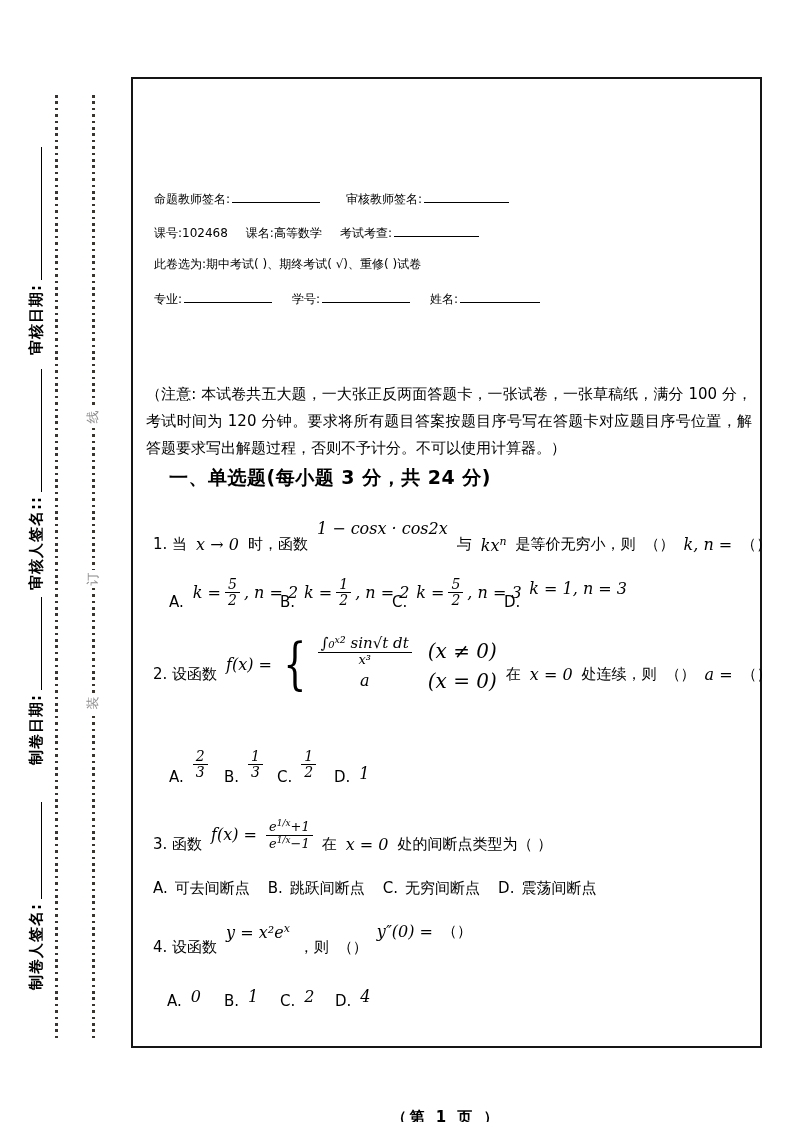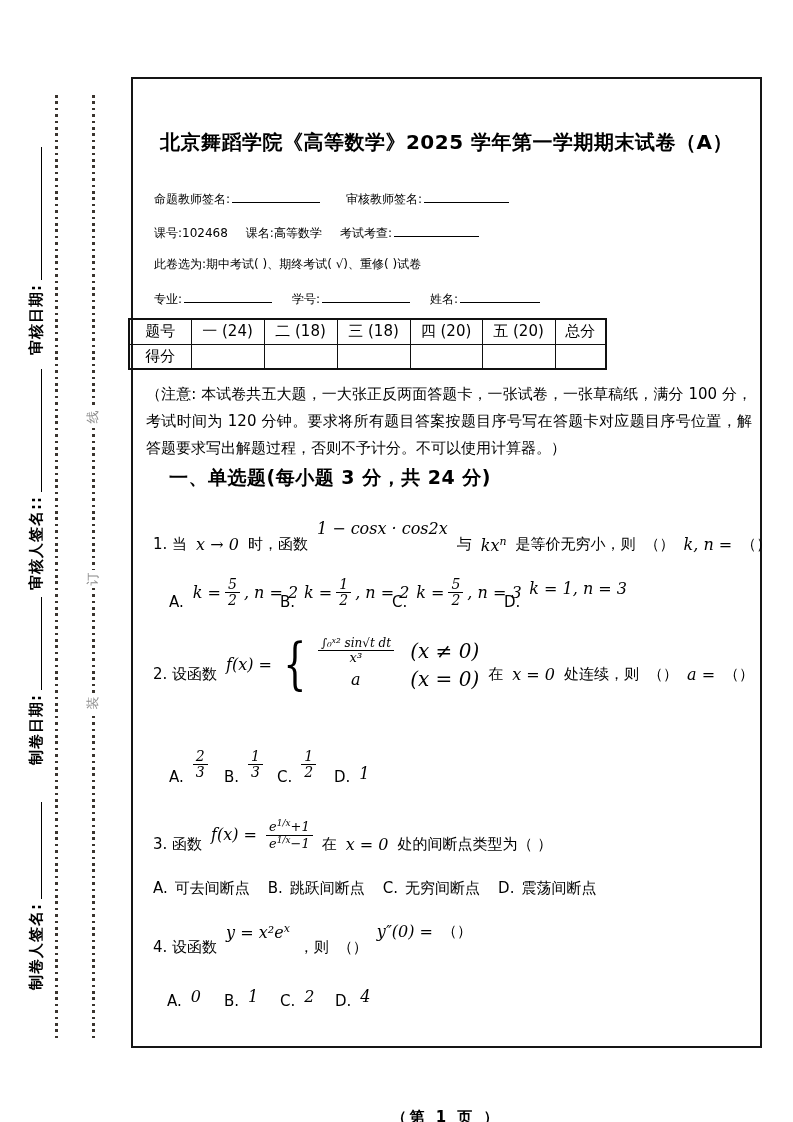--- a/index.html
+++ b/index.html
@@ -43,21 +43,21 @@
   .frac{display:inline-flex;flex-direction:column;align-items:center;line-height:1.1;font-family:"DejaVu Serif",serif;font-style:italic}
   .frac .fnum{border-bottom:1.3px solid #000;padding:0 3px;font-size:14px}
   .frac .fden{font-size:14px;padding:0 3px}
 
   
   .q2-row{align-items:flex-end}
   .pw{display:flex;align-items:center;gap:5px}
   .brace{font-family:"DejaVu Serif",serif;font-style:normal;font-size:56px;font-weight:300;line-height:64px;transform:scaleX(.65)}
   .pw-col{display:grid;grid-template-columns:auto auto;column-gap:16px;row-gap:2px;align-items:center;justify-items:center;font-size:14px}
   .pw-col .cond{justify-self:start;font-size:20px}
-  .pwfrac .fnum{font-size:12px}.pwfrac .fden{font-size:13px}
+  .pwfrac .fnum{font-size:15px}.pwfrac .fden{font-size:13px}
   .q3frac .fnum,.q3frac .fden{font-size:13px}
   .q3frac sup{font-size:9px}
 
   
   .opts{position:absolute;left:20px;right:0;height:48px}
   .opt{position:absolute;display:flex;gap:9px;align-items:flex-start}
   .okey{font-size:15px}
   .oformula{display:flex;align-items:center;gap:4px}
   .optline{display:flex;gap:7px}
 
@@ -94,60 +94,37 @@
   </div>
 
   <div class="dotted" style="left:55px"></div>
   <div class="dotted" style="left:92px"></div>
   <span class="bind-char" style="top:408px">线</span>
   <span class="bind-char" style="top:570px">订</span>
   <span class="bind-char" style="top:694px">装</span>
 
   <div class="content-box">
 
-    <div class="exam-title">北京舞蹈学院《高等数学》2025 学年第一学期期末试卷（A）</div>
 
     <div class="form-line" style="top:110px">
       <span>命题教师签名:</span><span class="blank" style="width:88px"></span><span class="gap24"></span><span>审核教师签名:</span><span class="blank" style="width:85px"></span>
     </div>
 
     <div class="form-line" style="top:144px">
       <span>课号:102468</span><span class="gap18"></span><span>课名:高等数学</span><span class="gap18"></span><span>考试考查:</span><span class="blank" style="width:85px"></span>
     </div>
 
     <div class="form-line" style="top:177px">
       <span>此卷选为:期中考试( )、期终考试( √)、重修( )试卷</span>
     </div>
 
     <div class="form-line" style="top:210px">
       <span>专业:</span><span class="blank" style="width:88px"></span><span class="gap18"></span><span>学号:</span><span class="blank" style="width:88px"></span><span class="gap18"></span><span>姓名:</span><span class="blank" style="width:80px"></span>
     </div>
 
-    <table class="score-table">
-      <tbody>
-          <tr>
-        <td style="width:62px">题号</td>
-        <td style="width:73px">一 (24)</td>
-        <td style="width:73px">二 (18)</td>
-        <td style="width:73px">三 (18)</td>
-        <td style="width:72px">四 (20)</td>
-        <td style="width:73px">五 (20)</td>
-        <td style="width:51px">总分</td>
-      </tr>
-      <tr>
-        <td>得分</td>
-        <td></td>
-        <td></td>
-        <td></td>
-        <td></td>
-        <td></td>
-        <td></td>
-      </tr>
-    </tbody>
-      </table>
 
     <div class="notice">（注意: 本试卷共五大题，一大张正反两面答题卡，一张试卷，一张草稿纸，满分 100 分，考试时间为 120 分钟。要求将所有题目答案按题目序号写在答题卡对应题目序号位置，解答题要求写出解题过程，否则不予计分。不可以使用计算器。）</div>
 
     <div class="sec-head">一、单选题(每小题 3 分，共 24 分)</div>
 
     <div class="q-row" style="top:442px">
       <span class="qt mt14">1. 当</span>
       <span class="math mt14">x → 0</span>
       <span class="qt mt14">时，函数</span>
       <span class="math raised mt14">1 − cosx · cos2x</span>

